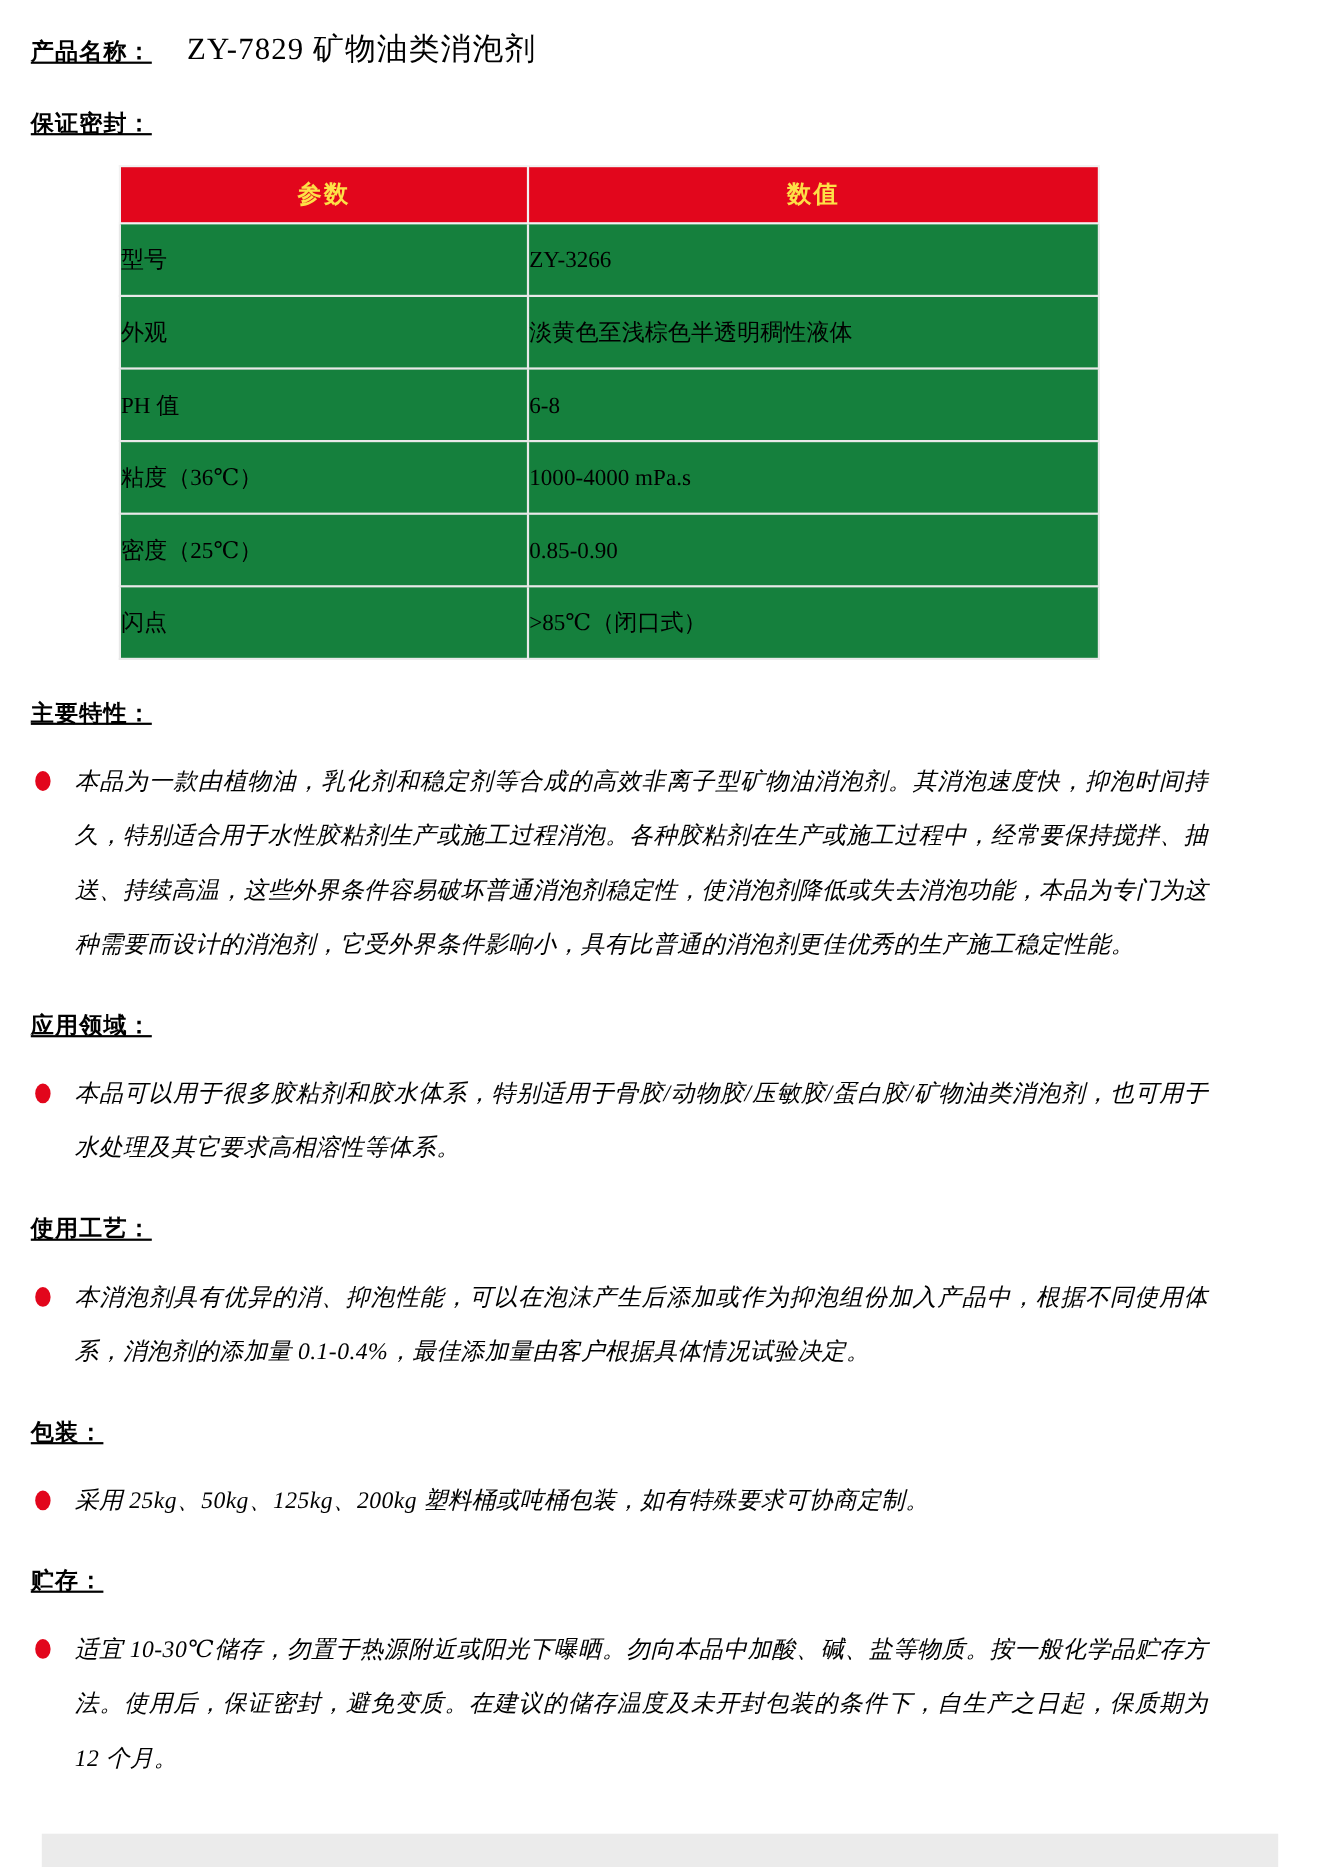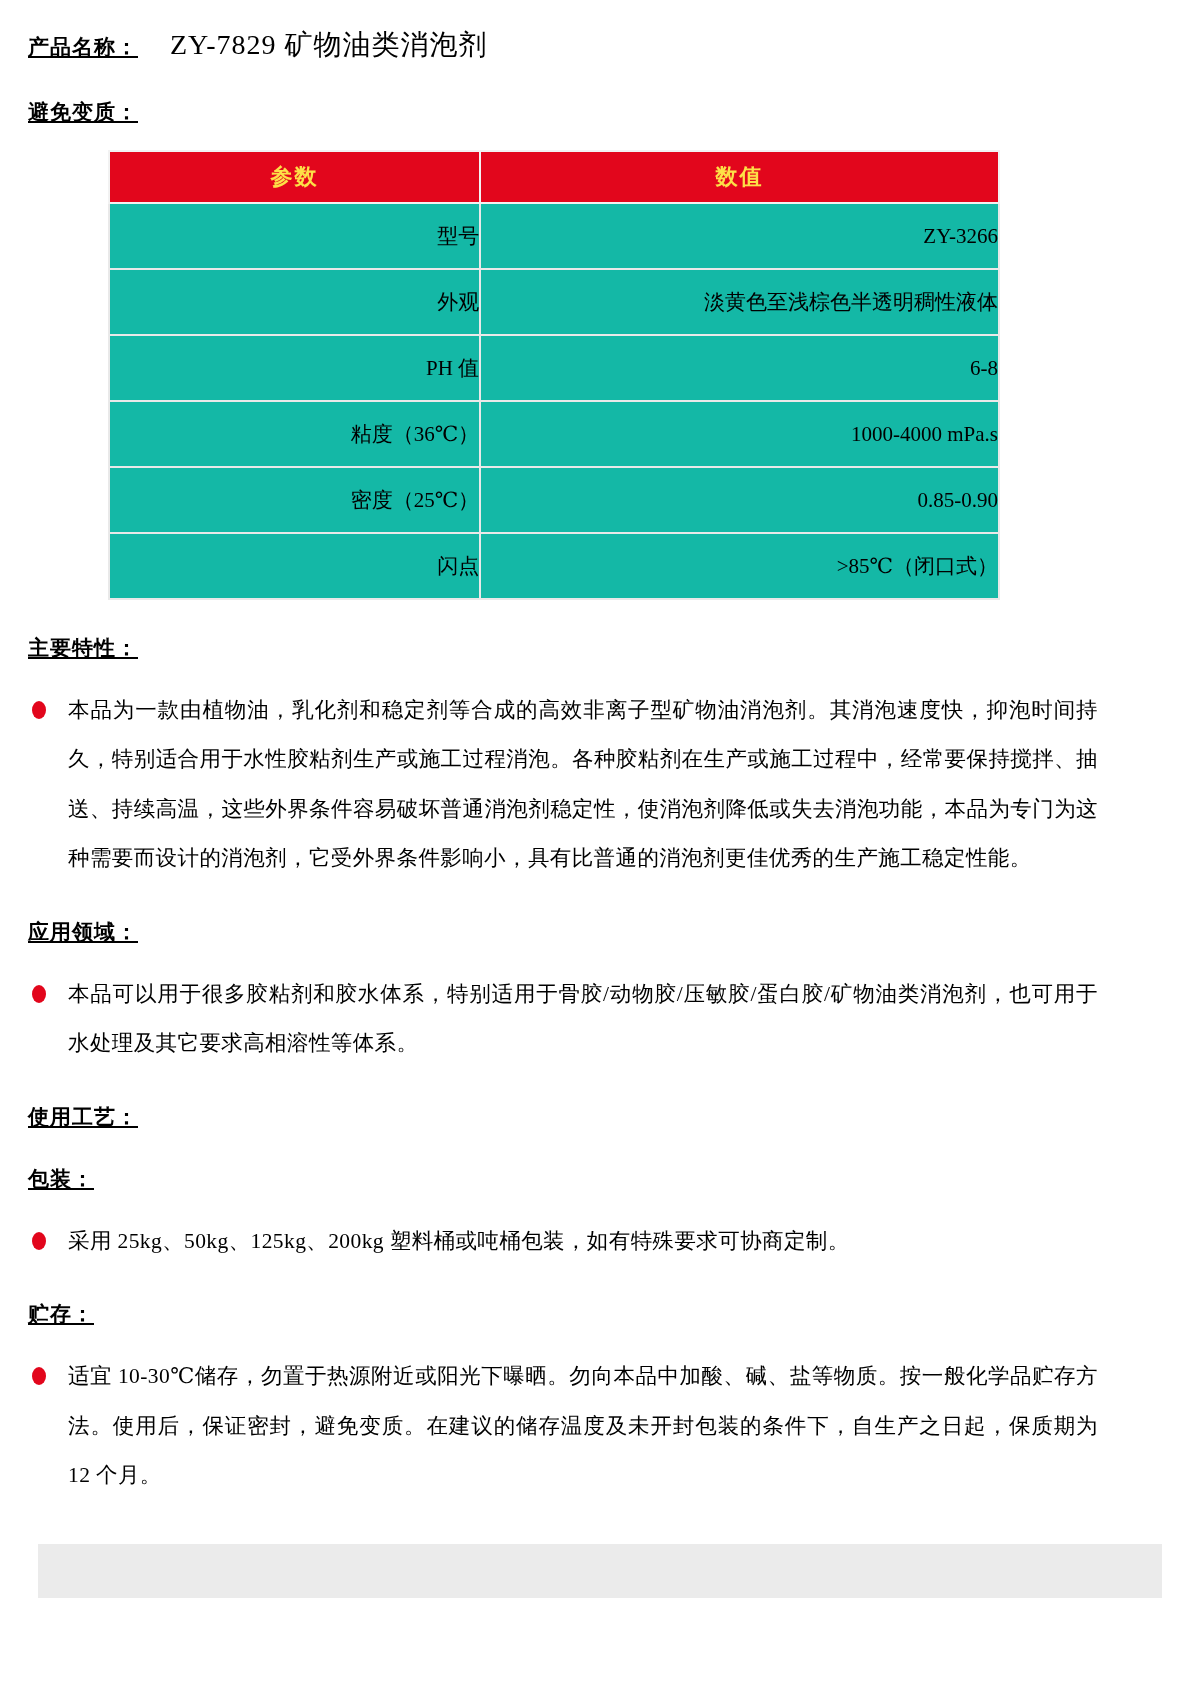--- a/index.html
+++ b/index.html
@@ -60,34 +60,35 @@
     color: #fde047;
     font-size: 22px;
     font-weight: bold;
     height: 52px;
     text-align: center;
     vertical-align: middle;
     border: 2px solid #f2f2f2;
     letter-spacing: 2px;
   }
   .props-table td {
-    background: #14b8a6;
+    background: #15803d;
     font-size: 21px;
     height: 66px;
-    text-align: right;
+    text-align: left;
     vertical-align: middle;
     border: 2px solid #e9e9e9;
   }
   .col-param { width: 41.7%; }
   .col-value { width: 58.3%; }
 
   
   .bullet-item {
     display: flex;
     margin: 0 0 14px 2px;
+    font-style: italic;
   }
   .bullet-dot {
     flex: 0 0 auto;
     width: 14px;
     height: 18px;
     border-radius: 50%;
     background: #E2061C;
     margin: 15px 0 0 2px;
   }
   .bullet-text {
@@ -110,21 +111,21 @@
 </head>
 <body>
 
 <div class="doc">
 
   <div class="title-row">
     <span class="title-label">产品名称：</span>
     <span class="product-title">ZY-7829 矿物油类消泡剂</span>
   </div>
 
-  <div class="section-heading">避免变质：</div>
+  <div class="section-heading">保证密封：</div>
 
   <table class="props-table">
     <thead>
       <tr>
         <th class="col-param">参数</th>
         <th class="col-value">数值</th>
       </tr>
     </thead>
     <tbody>
       <tr>
@@ -160,20 +161,24 @@
     <div class="bullet-text">本品为一款由植物油，乳化剂和稳定剂等合成的高效非离子型矿物油消泡剂。其消泡速度快，抑泡时间持久，特别适合用于水性胶粘剂生产或施工过程消泡。各种胶粘剂在生产或施工过程中，经常要保持搅拌、抽送、持续高温，这些外界条件容易破坏普通消泡剂稳定性，使消泡剂降低或失去消泡功能，本品为专门为这种需要而设计的消泡剂，它受外界条件影响小，具有比普通的消泡剂更佳优秀的生产施工稳定性能。</div>
   </div>
 
   <div class="section-heading">应用领域：</div>
   <div class="bullet-item">
     <span class="bullet-dot"></span>
     <div class="bullet-text">本品可以用于很多胶粘剂和胶水体系，特别适用于骨胶/动物胶/压敏胶/蛋白胶/矿物油类消泡剂，也可用于水处理及其它要求高相溶性等体系。</div>
   </div>
 
   <div class="section-heading">使用工艺：</div>
+  <div class="bullet-item">
+    <span class="bullet-dot"></span>
+    <div class="bullet-text">本消泡剂具有优异的消、抑泡性能，可以在泡沫产生后添加或作为抑泡组份加入产品中，根据不同使用体系，消泡剂的添加量 0.1-0.4%，最佳添加量由客户根据具体情况试验决定。</div>
+  </div>
 
   <div class="section-heading">包装：</div>
   <div class="bullet-item">
     <span class="bullet-dot"></span>
     <div class="bullet-text">采用 25kg、50kg、125kg、200kg 塑料桶或吨桶包装，如有特殊要求可协商定制。</div>
   </div>
 
   <div class="section-heading">贮存：</div>
   <div class="bullet-item">
     <span class="bullet-dot"></span>

